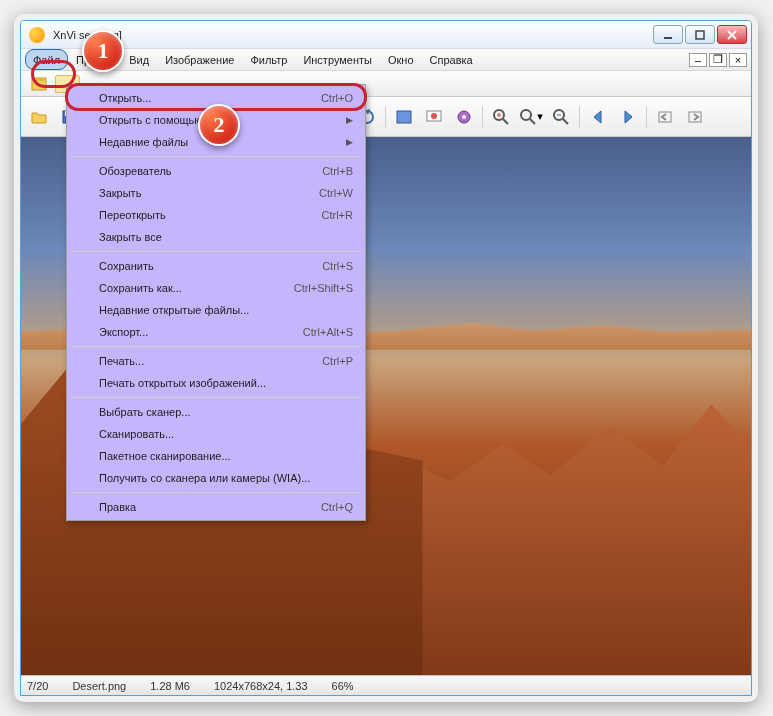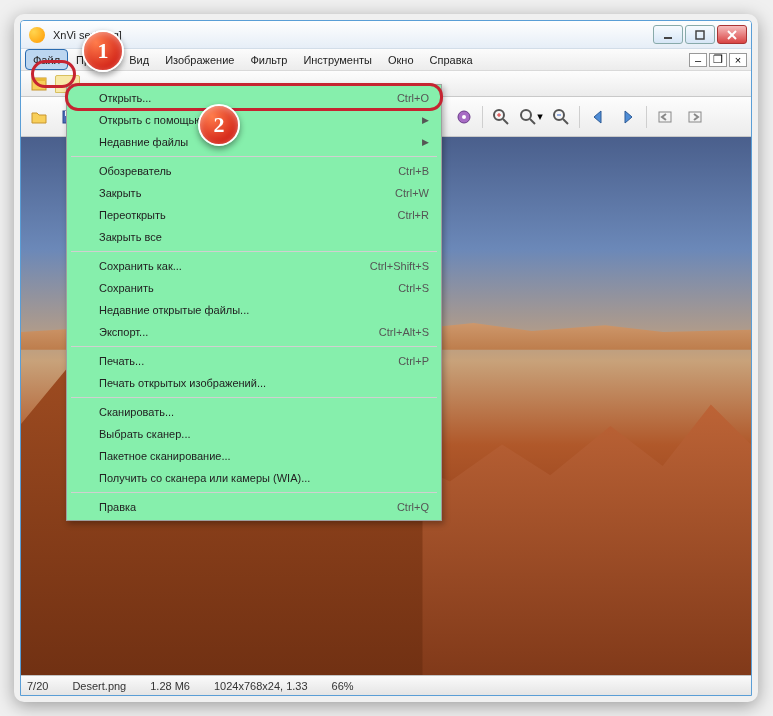--- a/index.html
+++ b/index.html
@@ -8,37 +8,37 @@
   .window { position: absolute; left: 20px; top: 20px; width: 732px; height: 676px; background: #fff; border: 1px solid #5a9ed6; border-radius: 4px 4px 0 0; overflow: hidden; }
   .titlebar { height: 28px; background: linear-gradient(#fefefe,#e6eef7); display: flex; align-items: center; padding: 0 4px; border-bottom: 1px solid #d2dde8; }
   .titlebar .appicon { width: 16px; height: 16px; margin: 0 4px; background: radial-gradient(circle at 30% 30%, #ffd54f, #ff9800); border-radius: 50%; }
   .titlebar .title { flex: 1; color: #222; padding-left: 4px; }
   .winbtns { display: flex; gap: 2px; }
   .winbtn { width: 30px; height: 19px; border: 1px solid #8aa; border-radius: 3px; background: linear-gradient(#f7fbff,#d6e6f6); display: flex; align-items: center; justify-content: center; color: #555; }
   .winbtn svg { width: 10px; height: 10px; }
   .winbtn.close { background: linear-gradient(#f7bdbd,#d84343); border-color: #a33; color: #fff; }
   .menubar { height: 22px; background: linear-gradient(#fcfcfc,#ececec); border-bottom: 1px solid #d9d9d9; display: flex; align-items: stretch; padding: 0 4px; }
   .menuitem { padding: 0 8px; display: flex; align-items: center; color: #222; position: relative; }
-  .menuitem.active { background: #bcd6f0; border: 1px solid #2a6bb0; border-radius: 4px; padding: 0 7px; }
+  .menuitem.active { background: #bcd6f0; border: 1px solid #2a6bb0; border-radius: 9px; padding: 0 7px; }
   .mdi { margin-left: auto; display: flex; gap: 2px; align-items: center; }
   .mdi span { width: 18px; height: 14px; border: 1px solid #999; background: #fff; display: flex; align-items: center; justify-content: center; }
   .toolbar { height: 40px; background: linear-gradient(#fdfdfd,#ececec); border-bottom: 1px solid #c9c9c9; display: flex; align-items: center; gap: 2px; padding: 0 4px; overflow: hidden; }
   .toolbar.top { height: 26px; }
   .tbtn { width: 28px; height: 28px; display: flex; align-items: center; justify-content: center; border-radius: 2px; }
   .tbtn svg { width: 18px; height: 18px; }
   .tsep { width: 1px; height: 22px; background: #cfcfcf; margin: 0 2px; }
   .content { position: relative; height: 560px; background: linear-gradient(#4a5f8c 0%, #6b88b8 20%, #c8a27a 40%, #b0582a 55%, #8b3a17 75%, #5e260e 100%); }
   
   .mesa1 { position:absolute; left:0; bottom:0; width:55%; height:65%; background: linear-gradient(#a24e22,#6e2f12); clip-path: polygon(0 25%, 15% 5%, 28% 18%, 40% 8%, 52% 20%, 62% 12%, 78% 30%, 100% 35%, 100% 100%, 0 100%); }
   .mesa2 { position:absolute; right:0; bottom:0; width:55%; height:55%; background: linear-gradient(#c06638,#7c3617); clip-path: polygon(0 40%, 12% 22%, 25% 30%, 38% 18%, 50% 28%, 65% 12%, 78% 25%, 90% 5%, 100% 18%, 100% 100%, 0 100%); }
   .horizon { position:absolute; left:0; top:30%; width:100%; height:8%; background: linear-gradient(#d9a980,#bd7d4c); clip-path: polygon(0 60%, 10% 50%, 18% 65%, 30% 55%, 50% 60%, 62% 40%, 70% 58%, 80% 45%, 88% 60%, 100% 55%, 100% 100%, 0 100%); }
   .statusbar { position: absolute; bottom: 0; left: 0; right: 0; height: 20px; background: linear-gradient(#fafafa,#e5e5e5); border-top: 1px solid #c3c3c3; display: flex; align-items: center; padding: 0 6px; gap: 24px; color: #333; }
   
   
-  .dropdown { position: absolute; left: 66px; top: 84px; width: 376px; background: #86efac; border: 1px solid #9f9f9f; box-shadow: 2px 3px 6px rgba(0,0,0,.3); padding: 2px; }
+  .dropdown { position: absolute; left: 66px; top: 84px; width: 300px; background: #c4b5fd; border: 1px solid #9f9f9f; box-shadow: 2px 3px 6px rgba(0,0,0,.3); padding: 2px; }
   .dd-item { height: 22px; display: flex; align-items: center; padding: 0 10px 0 30px; color: #222; position: relative; }
   .dd-item .shortcut { margin-left: auto; color: #555; }
   .dd-item .submenu-arrow { margin-left: auto; color: #555; font-size: 9px; }
   .dd-item.highlight { background: transparent; }
   .dd-sep { height: 1px; background: #d0d0d0; margin: 3px 2px; }
   .dd-topsel { position: absolute; left: -4px; top: -4px; right: -4px; height: 28px; border: 3px solid #c62431; border-radius: 13px; pointer-events: none; }
   
   
   .badge { position: absolute; width: 42px; height: 42px; border-radius: 50%; background: radial-gradient(circle at 32% 28%, #ff7b4a, #d5291b 70%); border: 2px solid #fff; box-shadow: 0 3px 6px rgba(0,0,0,.4), inset 0 2px 6px rgba(255,255,255,.4); display: flex; align-items: center; justify-content: center; color: #fff; font-size: 22px; font-weight: bold; font-family: Georgia, serif; z-index: 50; }
   .badge.one { left: 82px; top: 30px; }
@@ -272,48 +272,48 @@
     </div>
     <div class="dd-item">
       <span>Переоткрыть</span>
       <span class="shortcut">Ctrl+R</span>
     </div>
     <div class="dd-item">
       <span>Закрыть все</span>
     </div>
     <div class="dd-sep"></div>
     <div class="dd-item">
+      <span>Сохранить</span>
+      <span class="shortcut">Ctrl+S</span>
+    </div>
+    <div class="dd-item">
       <span>Сохранить как...</span>
       <span class="shortcut">Ctrl+Shift+S</span>
     </div>
     <div class="dd-item">
-      <span>Сохранить</span>
-      <span class="shortcut">Ctrl+S</span>
-    </div>
-    <div class="dd-item">
       <span>Недавние открытые файлы...</span>
     </div>
     <div class="dd-item">
       <span>Экспорт...</span>
       <span class="shortcut">Ctrl+Alt+S</span>
     </div>
     <div class="dd-sep"></div>
     <div class="dd-item">
       <span>Печать...</span>
       <span class="shortcut">Ctrl+P</span>
     </div>
     <div class="dd-item">
       <span>Печать открытых изображений...</span>
     </div>
     <div class="dd-sep"></div>
     <div class="dd-item">
+      <span>Выбрать сканер...</span>
+    </div>
+    <div class="dd-item">
       <span>Сканировать...</span>
-    </div>
-    <div class="dd-item">
-      <span>Выбрать сканер...</span>
     </div>
     <div class="dd-item">
       <span>Пакетное сканирование...</span>
     </div>
     <div class="dd-item">
       <span>Получить со сканера или камеры (WIA)...</span>
     </div>
     <div class="dd-sep"></div>
     <div class="dd-item">
       <span>Правка</span>

